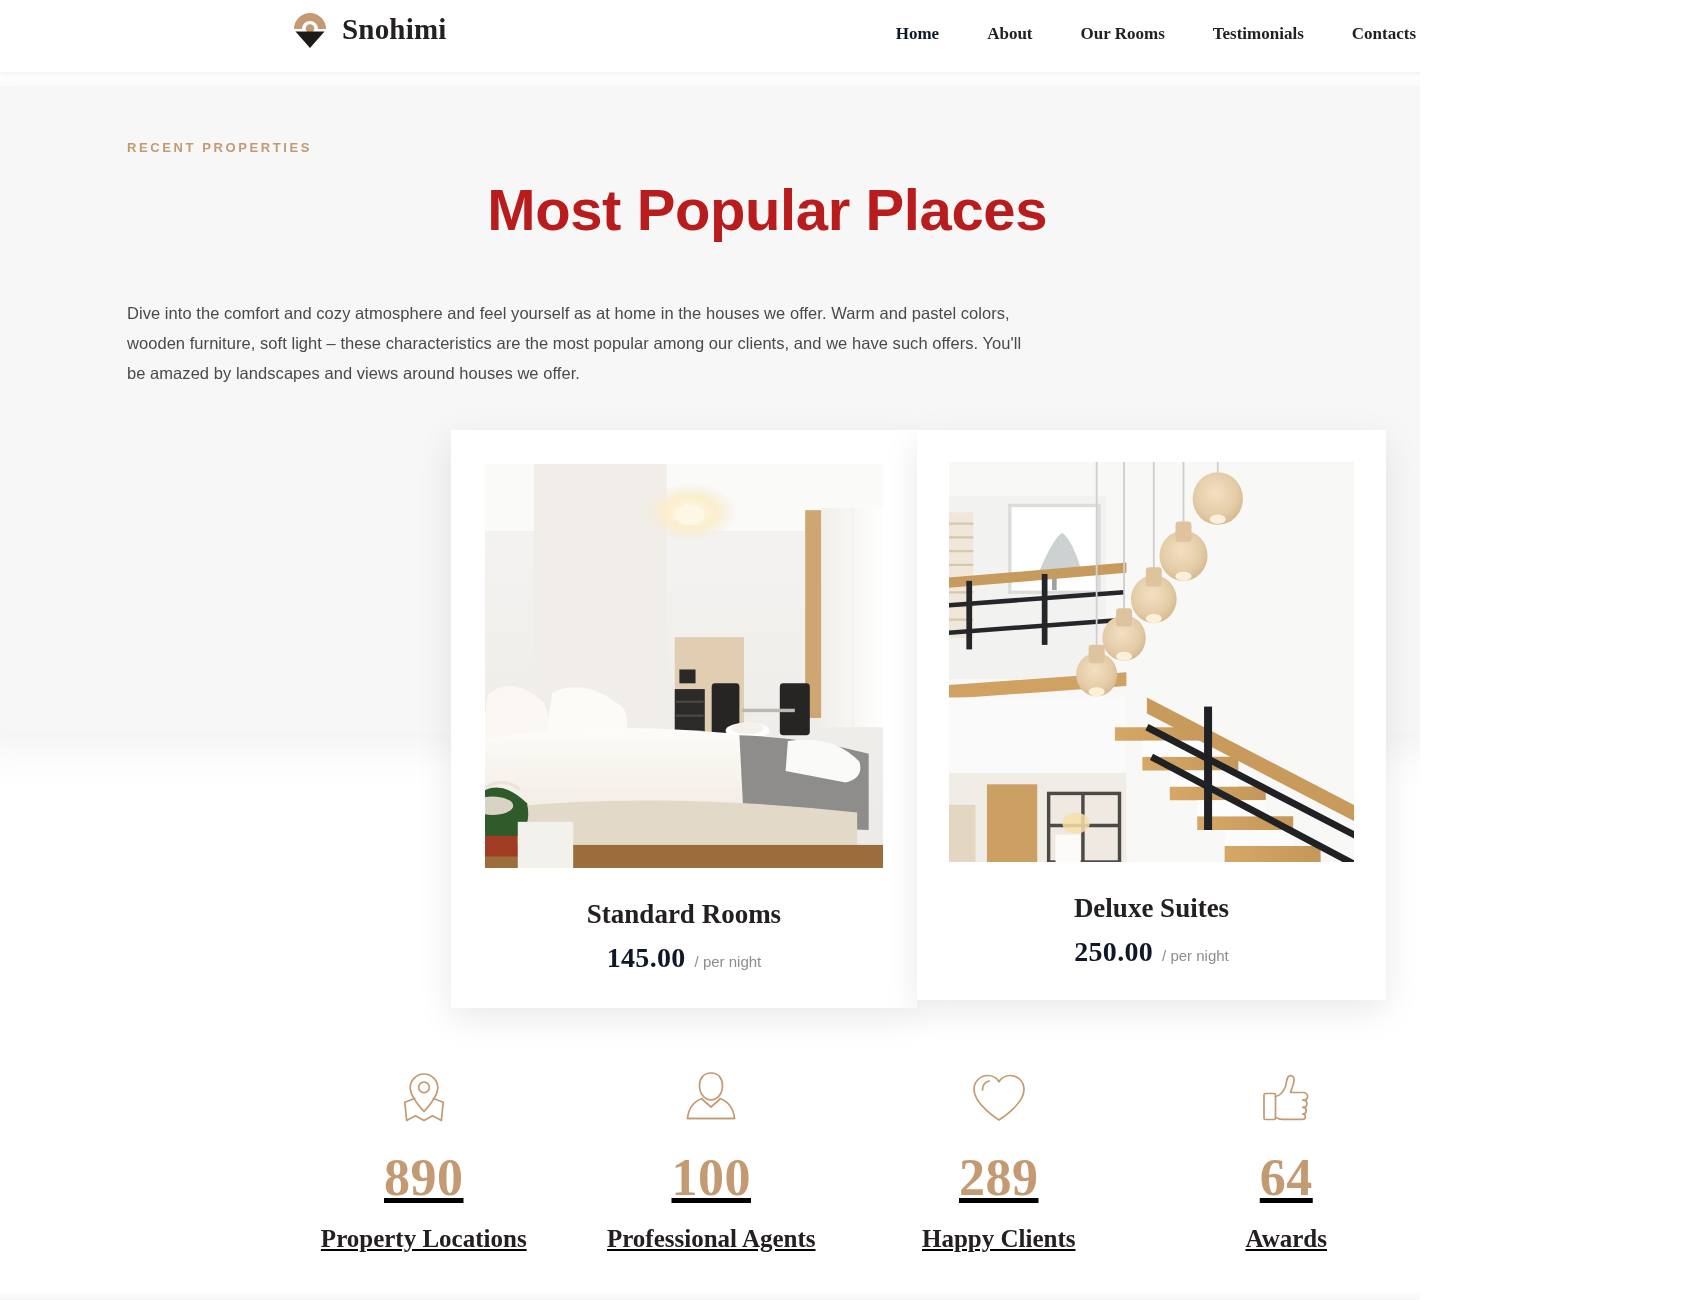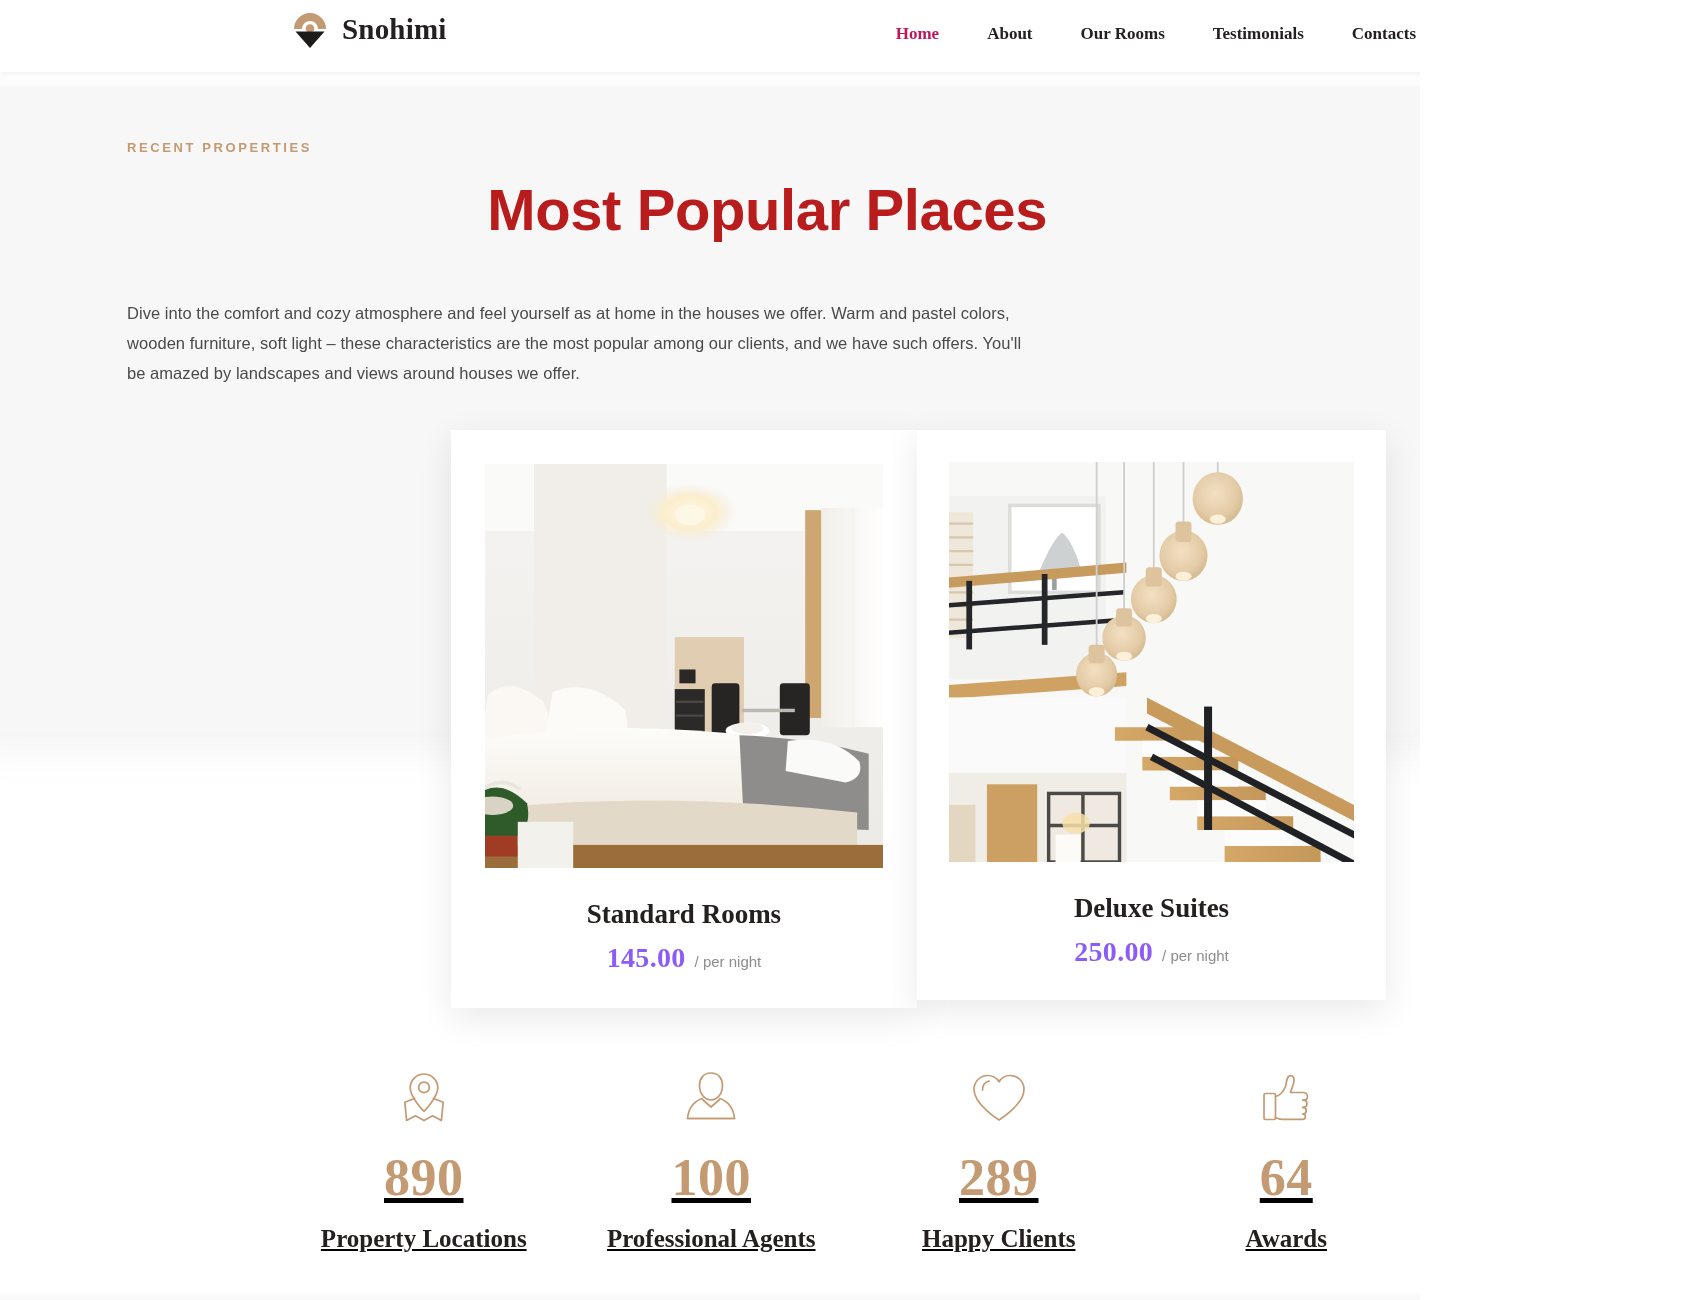--- a/index.html
+++ b/index.html
@@ -68,21 +68,21 @@
   .nav-item {
     font-family: "Liberation Serif", serif;
     font-size: 17px;
     font-weight: 700;
     color: #23201f;
     text-decoration: none;
     padding: 0 24px;
     white-space: nowrap;
     line-height: 24px;
   }
-  .nav-item.is-active { color: #be185d; }
+  .nav-item.is-active { color: #0f172a; }
   .nav-item:last-child { padding-right: 0; }
 
   
   .panel {
     position: absolute;
     left: -40px;
     top: 86px;
     width: 1562px;
     height: 646px;
     background: #f7f7f7;
@@ -170,21 +170,21 @@
     margin-top: 12px;
     display: flex;
     align-items: baseline;
     justify-content: center;
     gap: 9px;
   }
   .card-price {
     font-family: "Liberation Serif", serif;
     font-size: 28px;
     font-weight: 700;
-    color: #8b5cf6;
+    color: #0f172a;
     letter-spacing: 0.3px;
     text-align: right;
   }
   .card-period {
     font-family: "Liberation Sans", sans-serif;
     font-size: 15px;
     color: #8d8d8d;
     font-weight: 400;
   }
 

